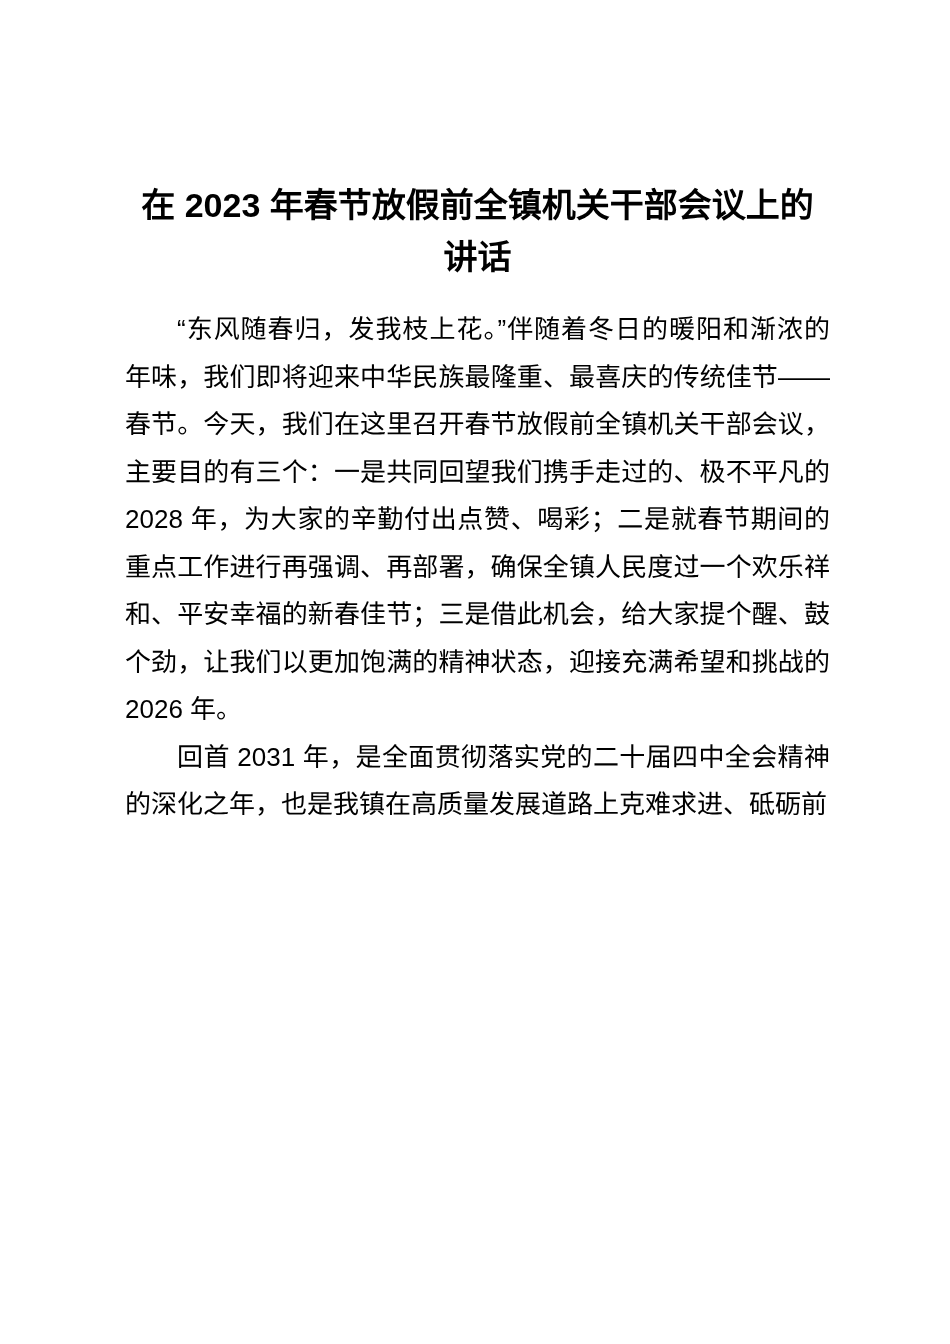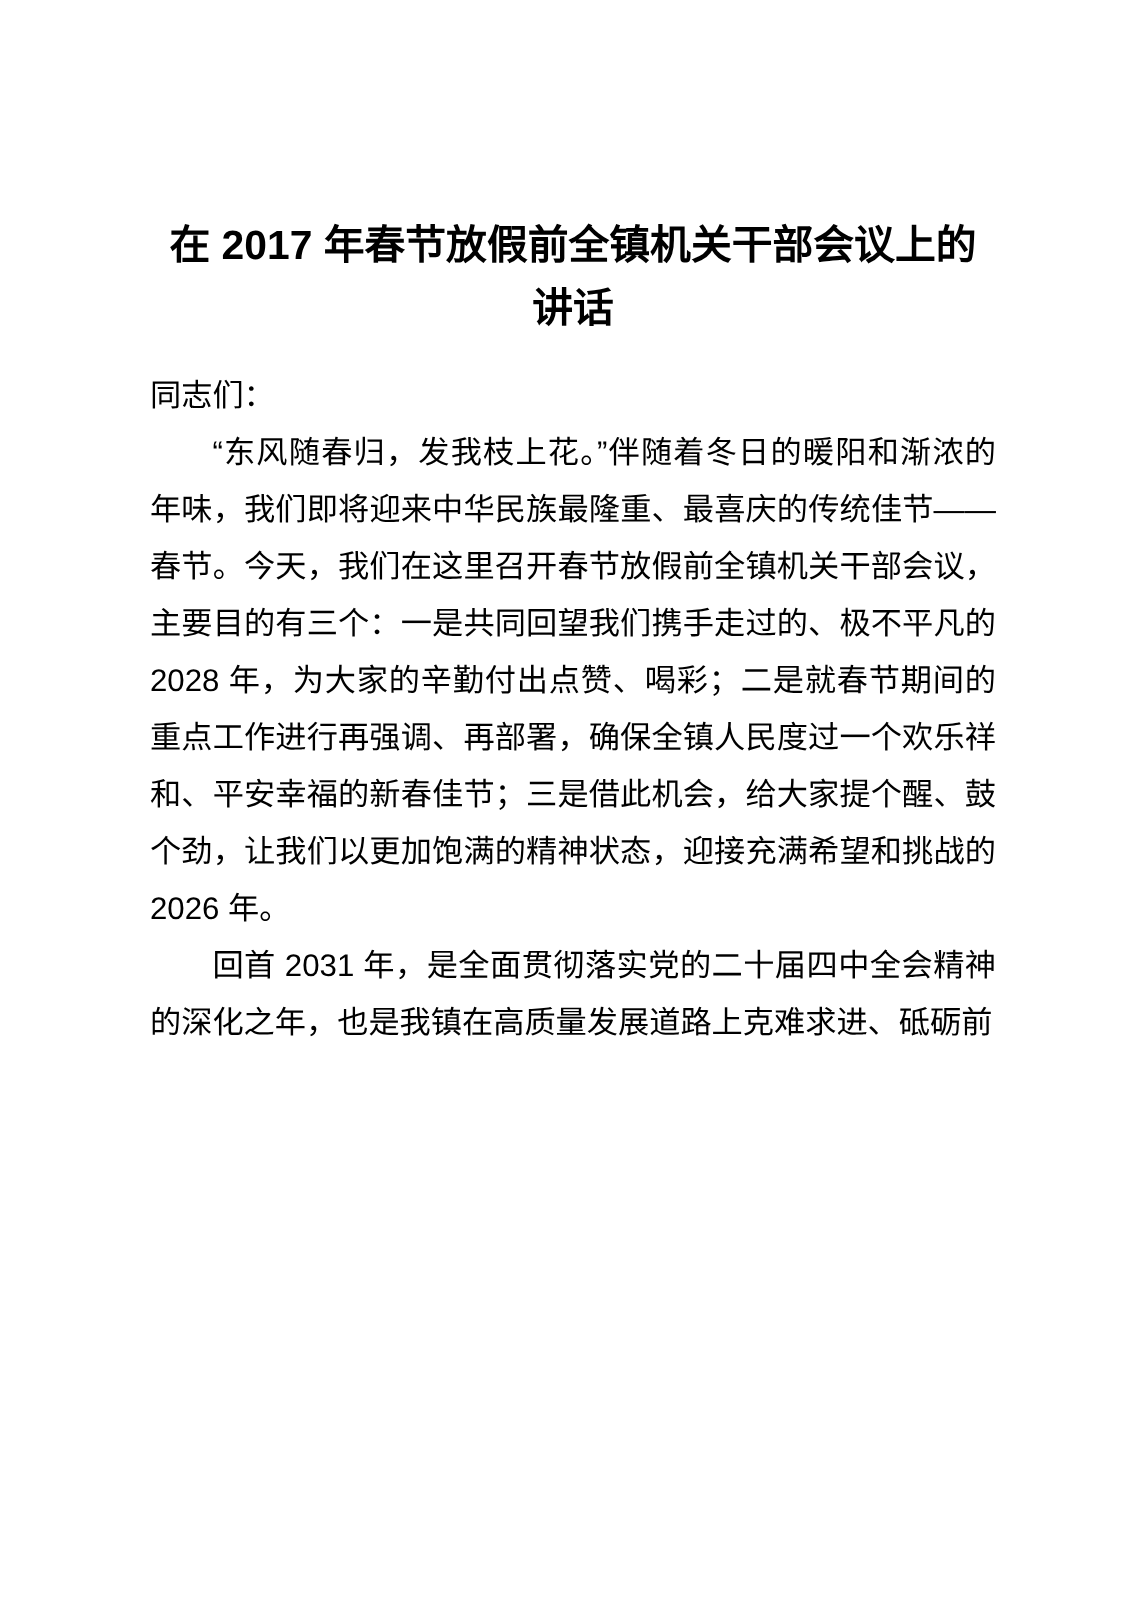--- a/index.html
+++ b/index.html
@@ -32,23 +32,22 @@
     color: #000000;
   }
   .doc-body p.greeting {
     text-indent: 0;
   }
 </style>
 </head>
 <body>
 
 <div class="page">
-  <h1 class="doc-title">在 2017 年春节放假前全镇机关干部会议上的讲话</h1>
+  <h1 class="doc-title">在 2023 年春节放假前全镇机关干部会议上的讲话</h1>
 
   <div class="doc-body">
-    <p class="greeting">同志们：</p>
 
     <p>“东风随春归，发我枝上花。”伴随着冬日的暖阳和渐浓的年味，我们即将迎来中华民族最隆重、最喜庆的传统佳节——春节。今天，我们在这里召开春节放假前全镇机关干部会议，主要目的有三个：一是共同回望我们携手走过的、极不平凡的 2028 年，为大家的辛勤付出点赞、喝彩；二是就春节期间的重点工作进行再强调、再部署，确保全镇人民度过一个欢乐祥和、平安幸福的新春佳节；三是借此机会，给大家提个醒、鼓个劲，让我们以更加饱满的精神状态，迎接充满希望和挑战的 2026 年。</p>
 
 
     <p>回首 2031 年，是全面贯彻落实党的二十届四中全会精神的深化之年，也是我镇在高质量发展道路上克难求进、砥砺前</p>
   </div>
 </div>
 
 </body></html>

